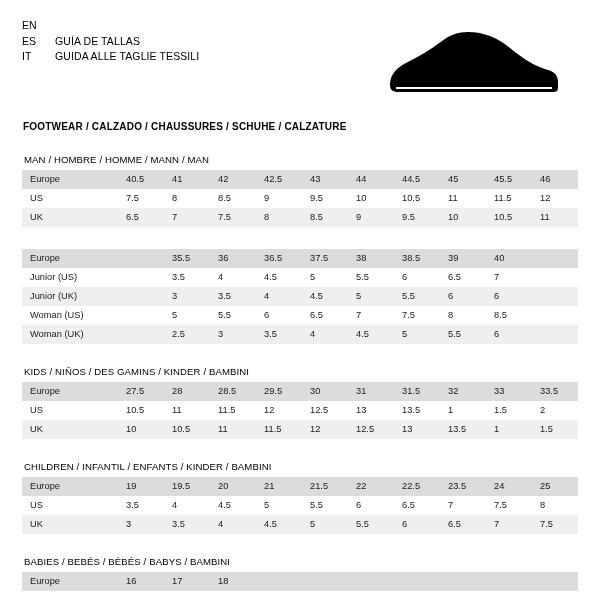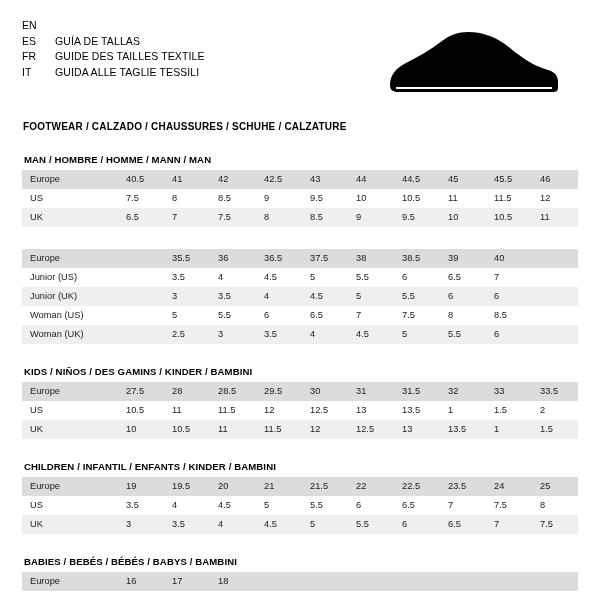--- a/index.html
+++ b/index.html
@@ -53,21 +53,21 @@
     font-weight: bold;
     letter-spacing: .2px;
     margin-top: 17px;
     margin-left: 1px;
   }
 
   
   .group { margin-top: 22px; }
   .group-title {
     font-size: 9.6px;
-    font-weight: bold;
+    font-weight: normal;
     letter-spacing: .1px;
     padding-left: 2px;
     padding-bottom: 5px;
   }
   table {
     border-collapse: collapse;
     width: 100%;
     table-layout: fixed;
   }
   td {
@@ -93,24 +93,20 @@
 <div class="page">
 
   <div class="header">
     <div class="lang-block">
       <div class="lang-row">
         <span class="lang-code">EN</span>
       </div>
       <div class="lang-row">
         <span class="lang-code">ES</span>
         <span class="lang-text">GUÍA DE TALLAS</span>
-      </div>
-      <div class="lang-row">
-        <span class="lang-code">FR</span>
-        <span class="lang-text">GUIDE DES TAILLES TEXTILE</span>
       </div>
       <div class="lang-row">
         <span class="lang-code">IT</span>
         <span class="lang-text">GUIDA ALLE TAGLIE TESSILI</span>
       </div>
     </div>
 
     <div class="shoe-art">
       <svg width="180" height="70" viewBox="0 0 180 70" aria-hidden="true">
         <path fill="#000000" d="M10 55 C10 45 16 38 26 33 C38 27 50 20 62 11 C70 5 78 2 88 2 C104 2 118 8 130 18 C142 28 154 36 168 40 C175 42 178 46 178 52 L178 58 C178 61 176 62 172 62 L18 62 C13 62 10 60 10 55 Z"></path>

